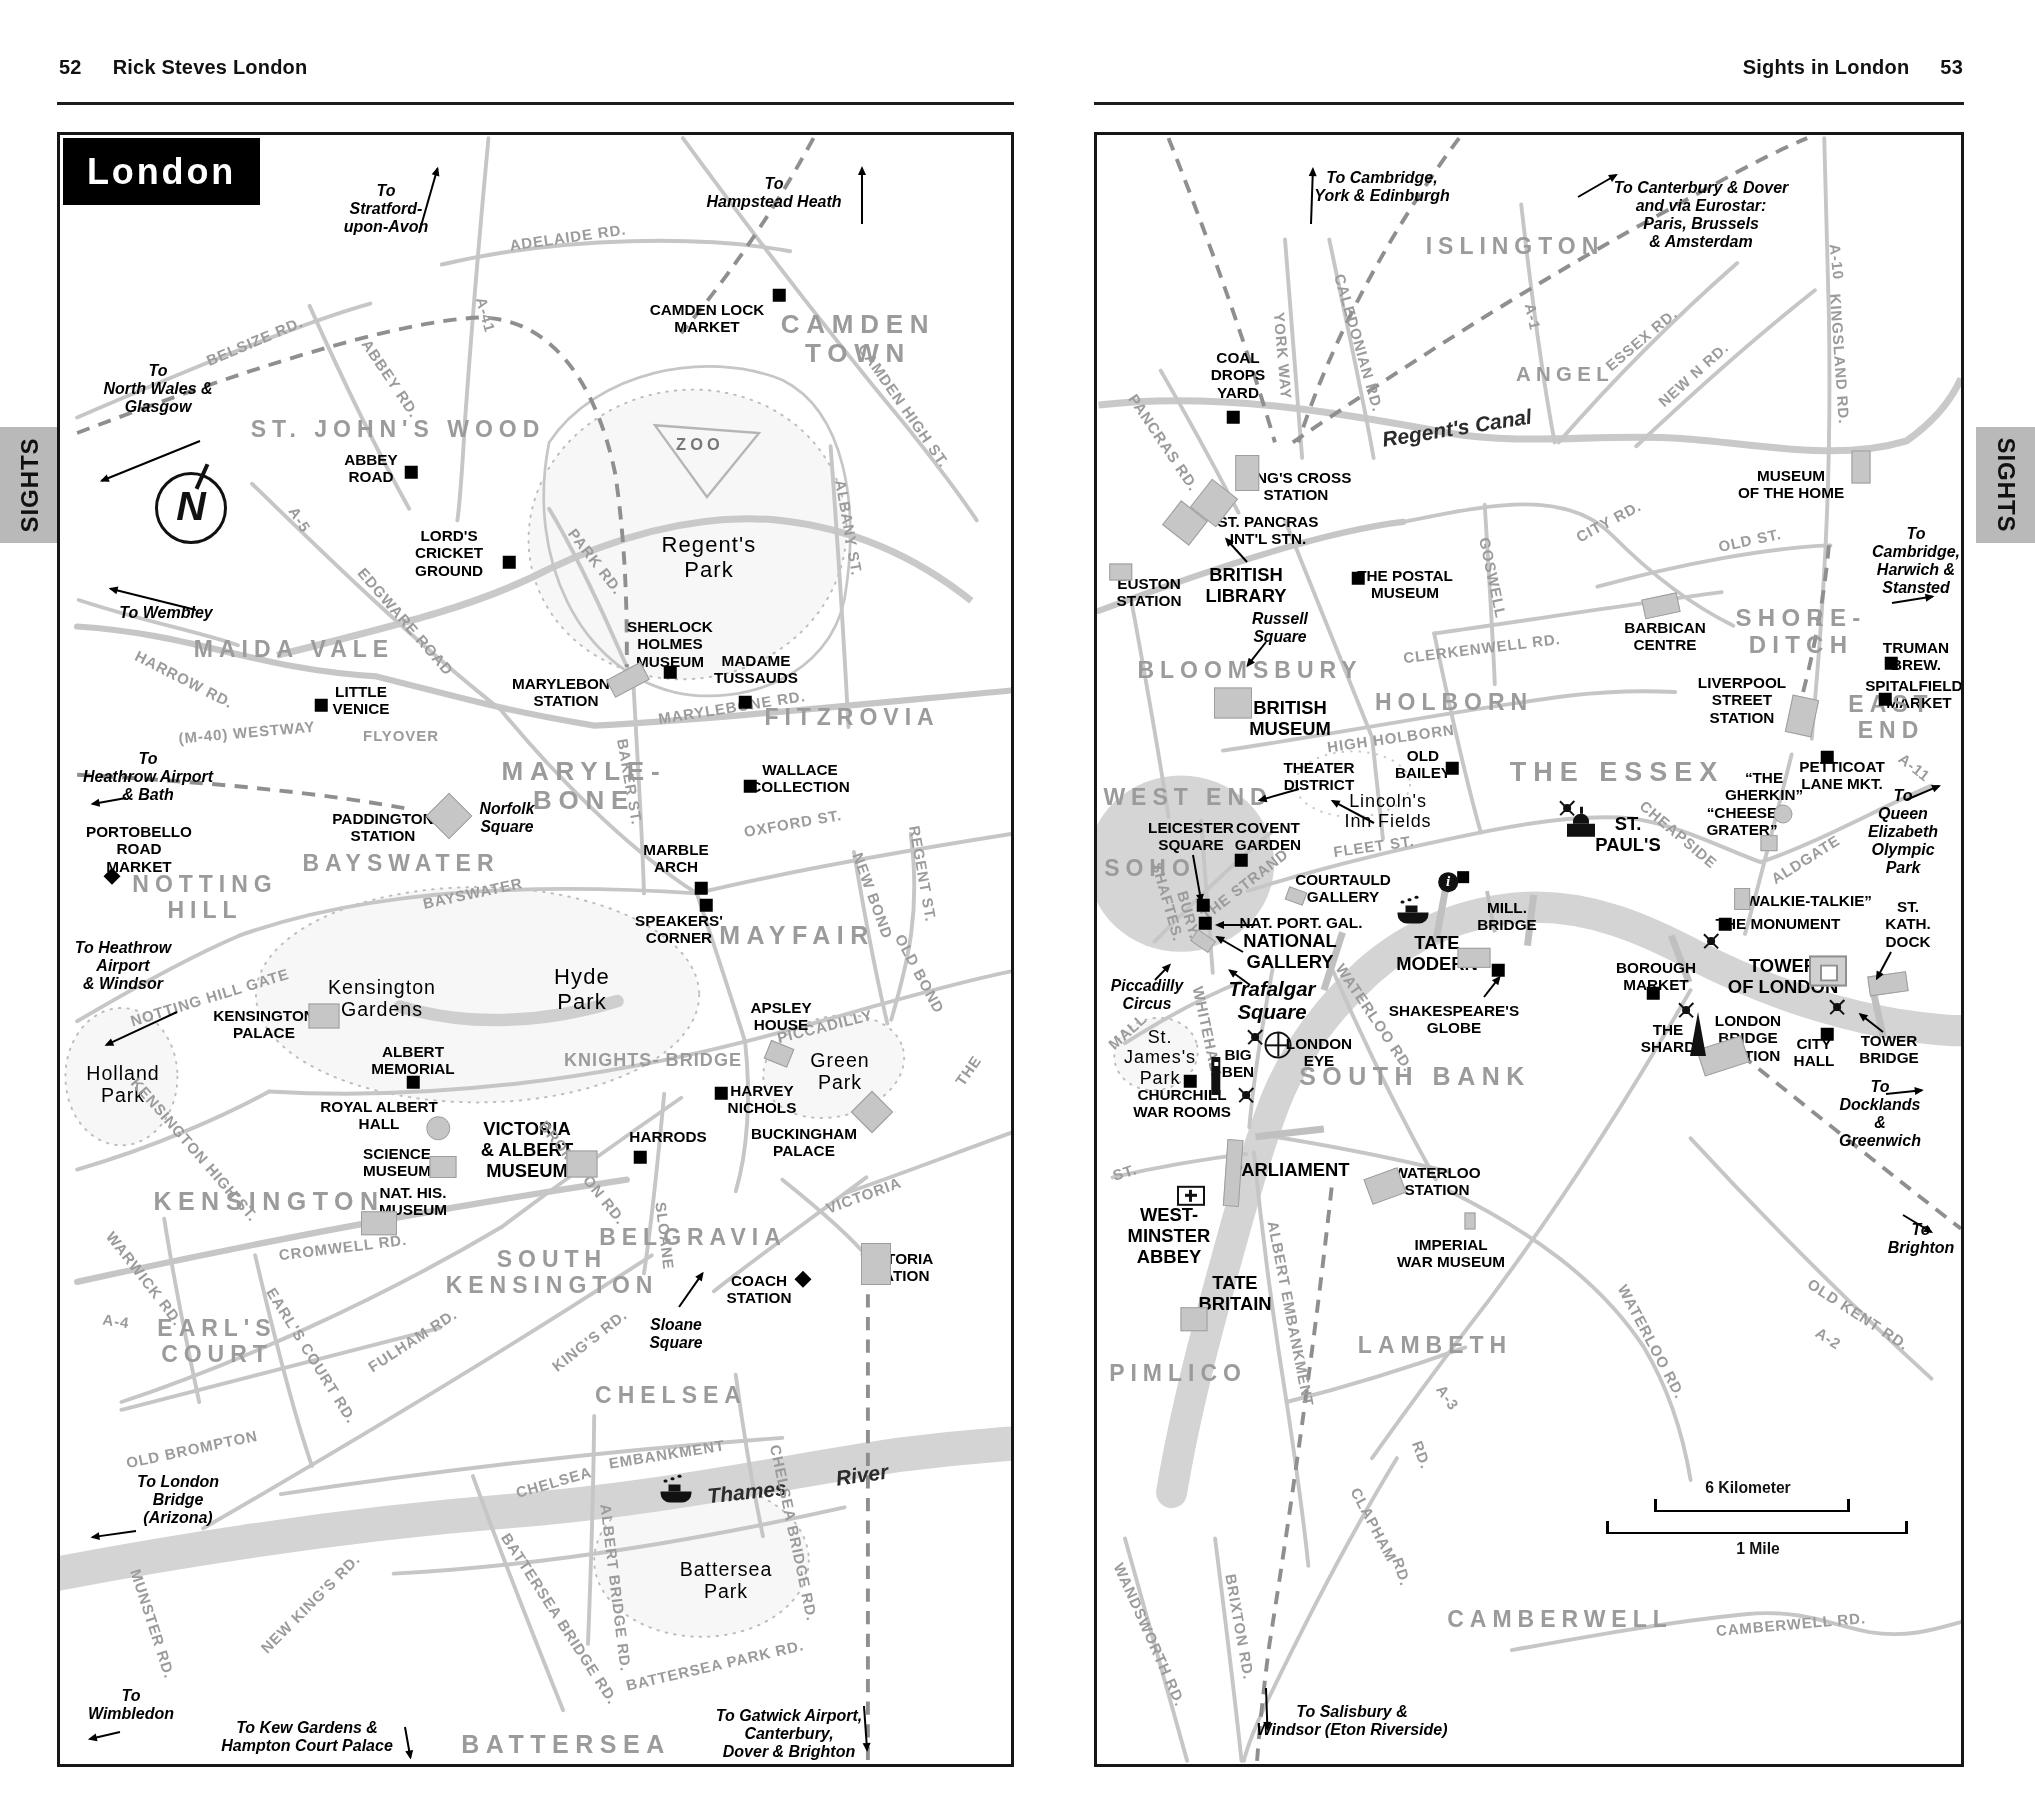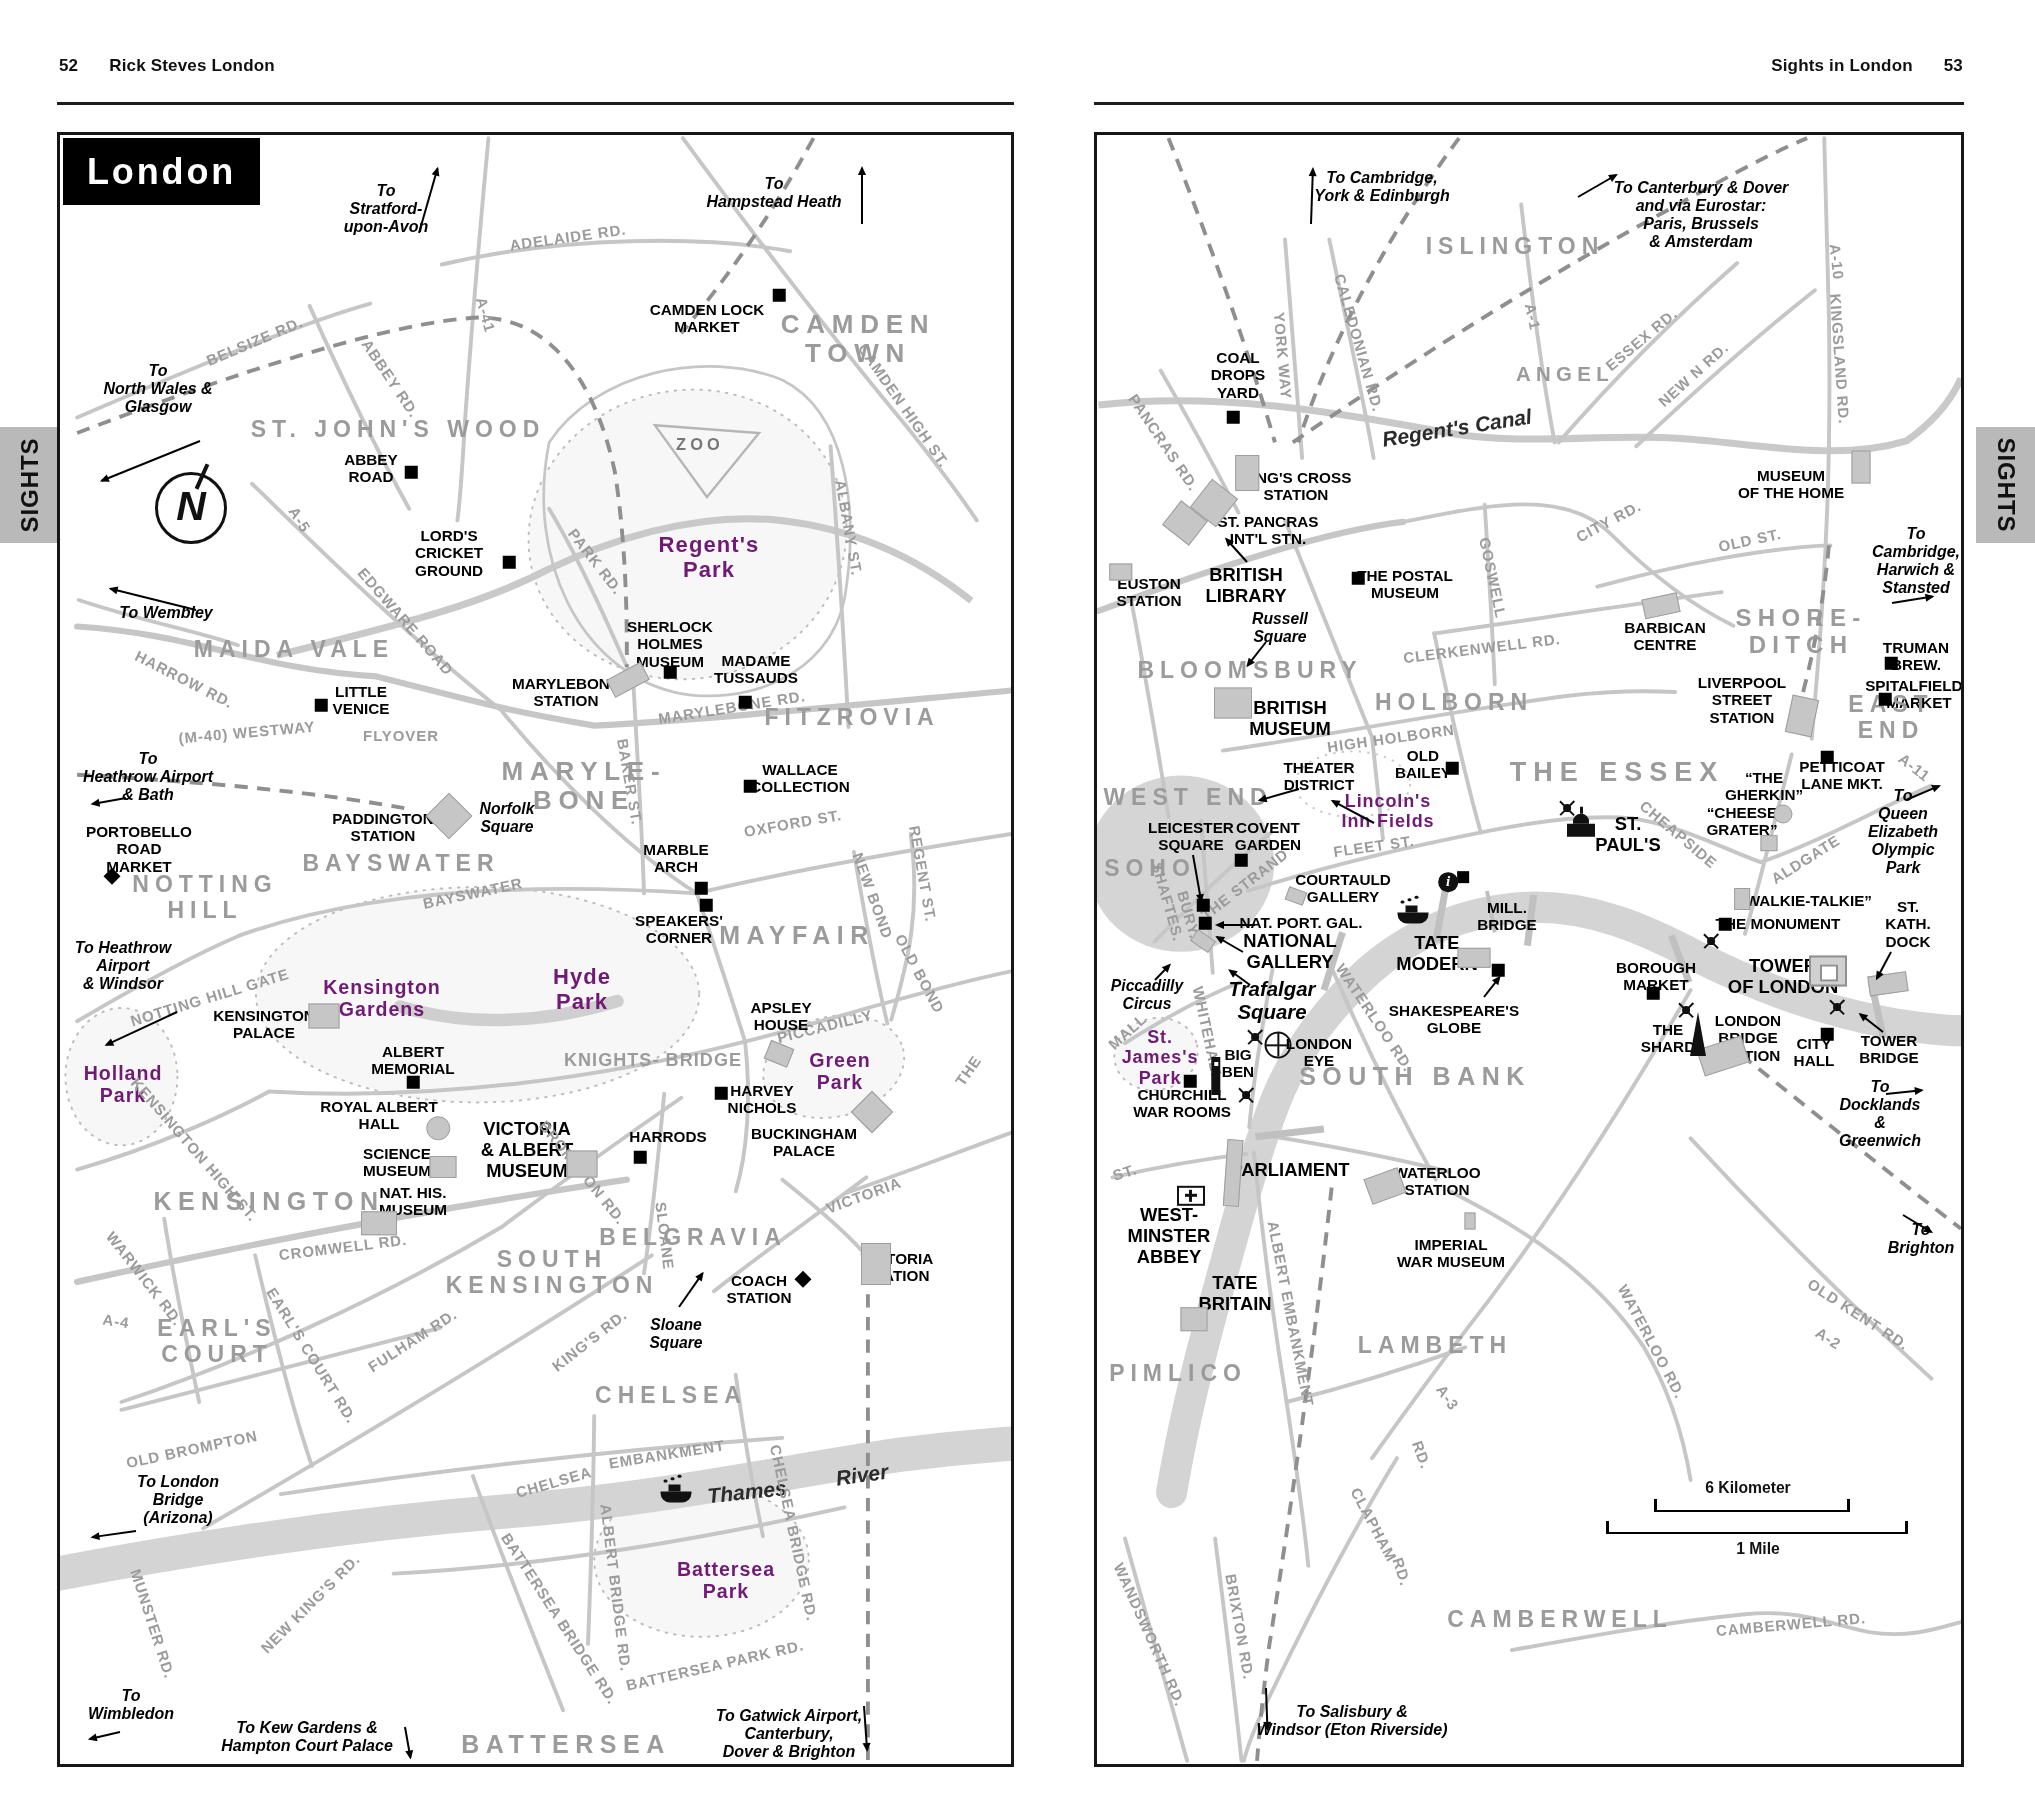--- a/index.html
+++ b/index.html
@@ -1,20 +1,20 @@
 <!DOCTYPE html>
 <html style="font-size:12.5px"><head>
 <meta charset="utf-8">
 <style>
   html,body{margin:0;padding:0;background:#fff;}
   body{width:2035px;height:1809px;position:relative;overflow:hidden;
        font-family:"Liberation Sans",sans-serif;color:#111;}
   
   .pg-header{position:absolute;top:56px;height:31px;display:flex;align-items:baseline;
-             font-size:17px;font-weight:700;letter-spacing:.01em;}
+             font-size:20px;font-weight:700;letter-spacing:.01em;}
   #header-left{left:59px;}
   #header-right{right:72px;}
   .pg-header .gap{display:inline-block;width:31px;}
   .rule{position:absolute;height:3.1px;background:#1d1d1d;}
   #rule-left{left:57px;top:102px;width:957px;}
   #rule-right{left:1094px;top:102px;width:870px;}
   .side-tab{position:absolute;width:59px;height:116px;background:#b9b9b9;
             display:flex;align-items:center;justify-content:center;}
   #tab-left{left:0;top:427px;}
   #tab-right{left:1976px;top:427px;}
@@ -40,21 +40,21 @@
   .canal{fill:none;stroke:#c9c9c9;stroke-width:9;}
   .bridge{fill:none;stroke:#c0c0c0;stroke-width:9;}
   .park-fill{fill:#f7f7f7;stroke:#bdbdbd;stroke-width:2.5;stroke-dasharray:2 9;stroke-linecap:round;}
   .lake{fill:none;stroke:#cfcfcf;stroke-width:16;stroke-linecap:round;}
   .blob{fill:#cbcbcb;opacity:.8;}
   .cloud{fill:none;stroke:#c9c9c9;stroke-width:2.5;stroke-dasharray:3 8;}
   .zoo-tri{fill:none;stroke:#b5b5b5;stroke-width:3;}
   
   .lbl{position:absolute;white-space:pre-line;text-align:center;line-height:1.13;pointer-events:none;}
   .district{color:#9b9b9b;font-weight:700;letter-spacing:.26em;font-size:23px;}
-  .park{color:#701a75;font-weight:700;font-size:19.6px;letter-spacing:.05em;}
+  .park{color:#000000;font-weight:400;font-size:19.6px;letter-spacing:.05em;}
   .road{color:#9b9b9b;font-weight:700;font-size:15px;letter-spacing:.06em;white-space:nowrap;}
   .sight{color:#000;font-weight:800;font-size:15.3px;}
   .big{font-size:18.4px;}
   .dest{color:#000;font-weight:700;font-style:italic;font-size:16px;}
   .square{color:#000;font-weight:700;font-style:italic;font-size:15.7px;}
   .water{color:#2b2b2b;font-weight:700;font-style:italic;font-size:21px;white-space:nowrap;}
   .zoo{color:#777;font-weight:700;font-size:16.4px;letter-spacing:.25em;}
   
   .mk{position:absolute;}
   .black-square{background:#000;}

